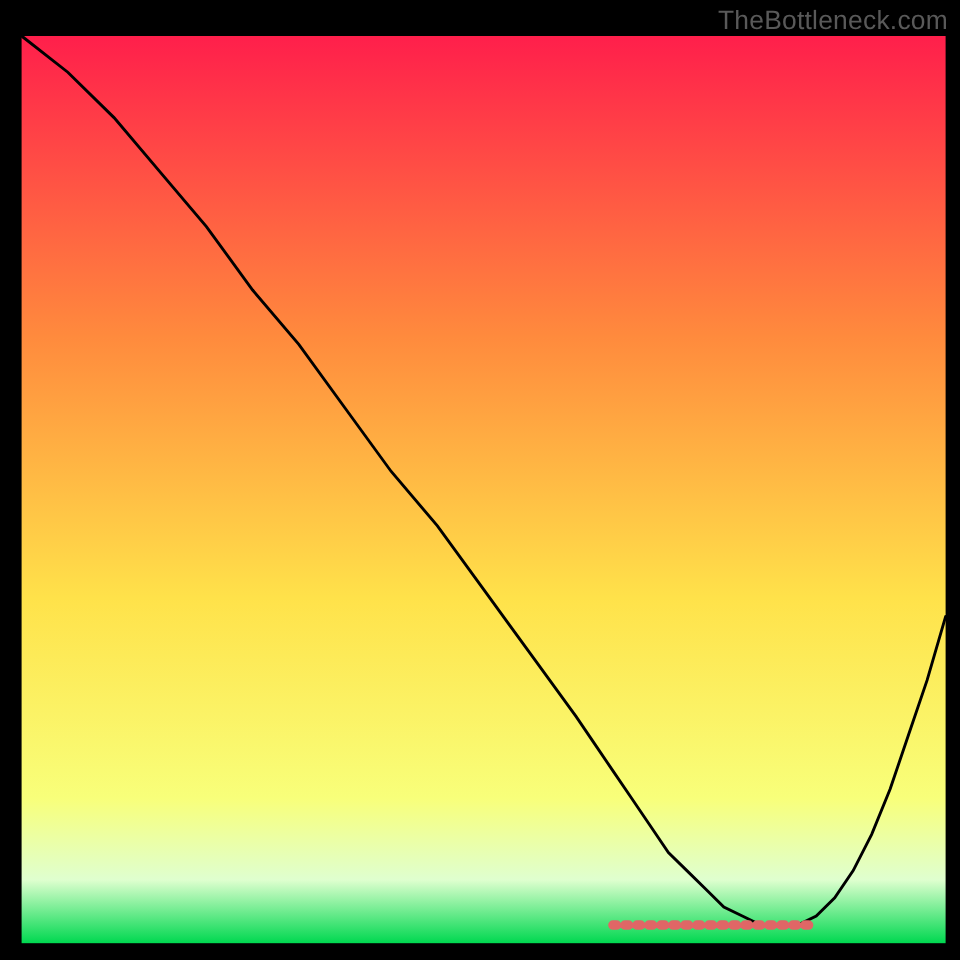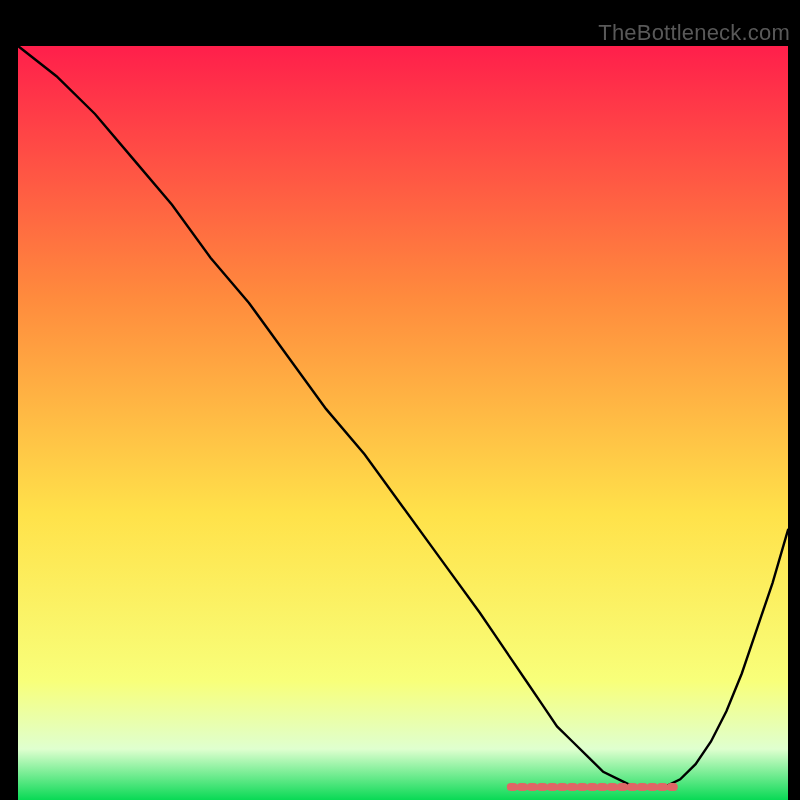--- a/index.html
+++ b/index.html
@@ -7,21 +7,20 @@
     padding: 0;
     width: 800px;
     height: 800px;
     background: #000;
     overflow: hidden;
   }
   .chart-wrap {
     position: relative;
     width: 800px;
     height: 599px;
-    margin-top: 16px;
   }
   .watermark {
     position: absolute;
     top: 4px;
     right: 10px;
     font-family: Arial, Helvetica, sans-serif;
     font-size: 22px;
     color: #595959;
     letter-spacing: 0.2px;
     font-weight: 500;

